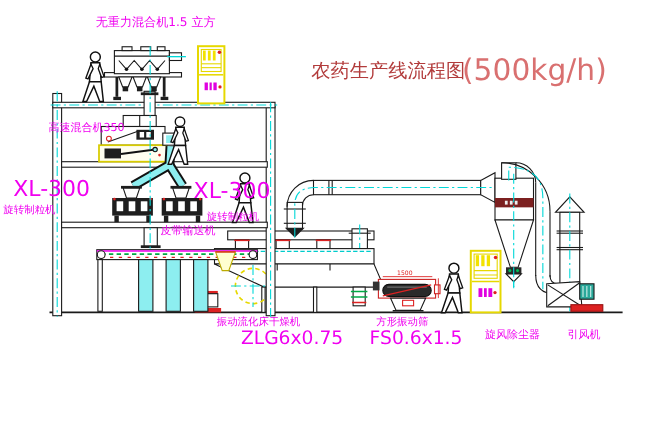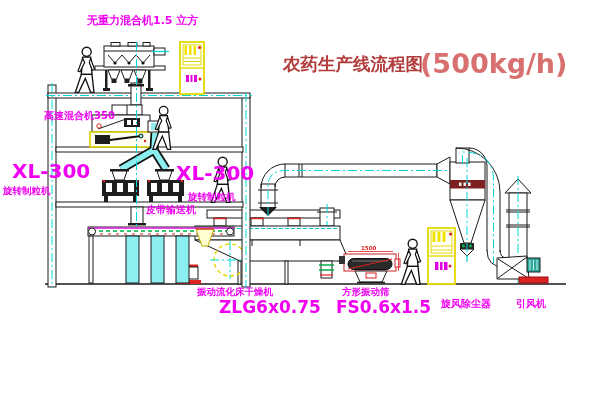--- a/index.html
+++ b/index.html
@@ -1,17 +1,17 @@
 <!DOCTYPE html>
 <html><head>
 <meta charset="utf-8">
 <style>
   html,body{margin:0;padding:0;background:#fff;}
   #stage{position:relative;width:600px;height:403px;background:#ffffff;overflow:hidden;
-         font-family:"DejaVu Sans",sans-serif;font-weight:bold;}
+         font-family:"DejaVu Sans",sans-serif;}
   svg{position:absolute;left:0;top:0;}
   svg text{font-family:"DejaVu Sans",sans-serif;}
   .ln{stroke:#1a1a1a;fill:none;stroke-width:1;}
   .wh{fill:#ffffff;stroke:#1a1a1a;stroke-width:1;}
   .blk{fill:#1e1e1e;stroke:none;}
   .cl{stroke:#00d8d8;fill:none;stroke-width:1;stroke-dasharray:9 3 2 3;}
   .cyf{fill:#8deef0;stroke:#1a1a1a;stroke-width:1;}
   .rd{stroke:#dd2222;fill:none;}
   .yl{stroke:#e6d800;fill:#ffffff;}
   .mg{fill:#f000f0;}

